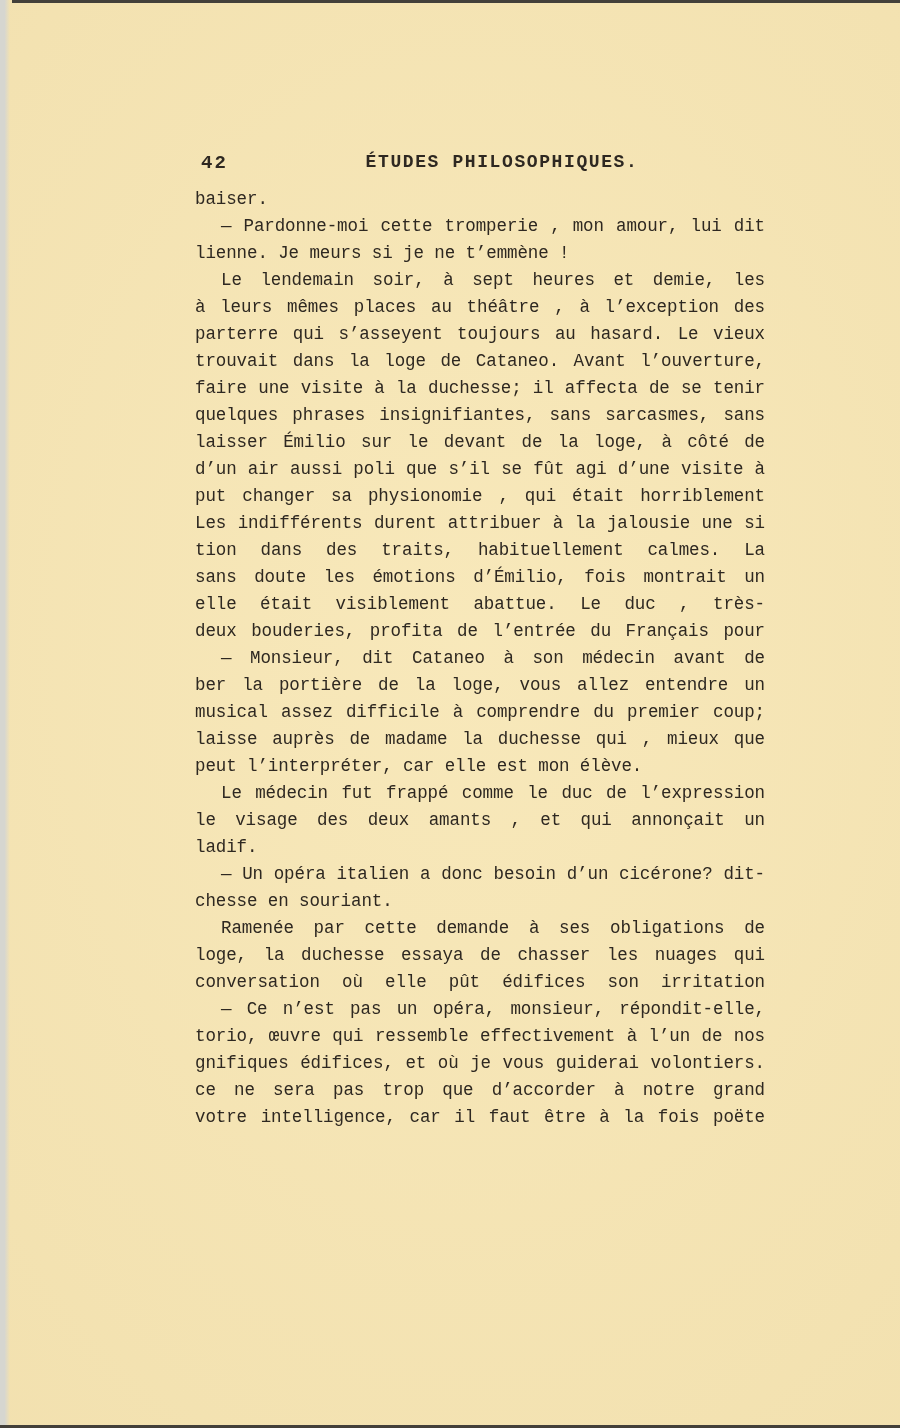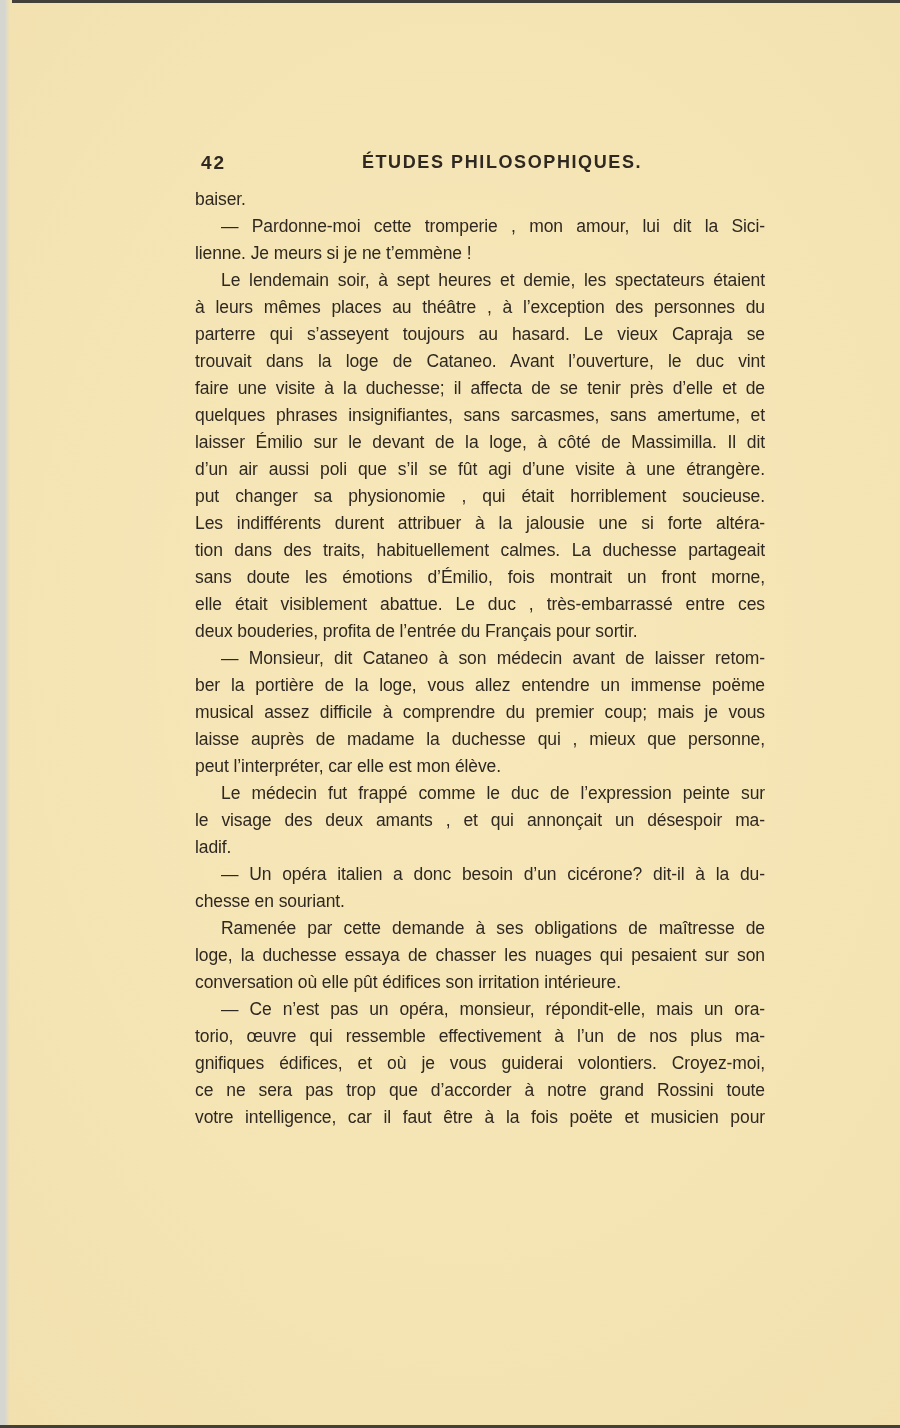--- a/index.html
+++ b/index.html
@@ -9,21 +9,21 @@
     --rule:#43403a;
   }
   html,body{margin:0;padding:0;background:#888;}
   .page{
     position:relative;
     width:900px;height:1428px;
     background:
       radial-gradient(135% 120% at 52% 45%, rgba(255,252,240,0.10), rgba(140,105,40,0.07) 88%),
       var(--paper);
     overflow:hidden;
-    font-family:Liberation Sans, sans-serif;
+    font-family:Liberation Mono, monospace;
     color:var(--ink);
   }
   .edge-left{
     position:absolute;left:0;top:0;width:10px;height:100%;
     background:linear-gradient(90deg, var(--edge) 0 45%, rgba(214,214,208,0) 100%);
   }
   .rule-top{
     position:absolute;left:12px;right:0;top:0;height:3px;
     background:var(--rule);
   }

